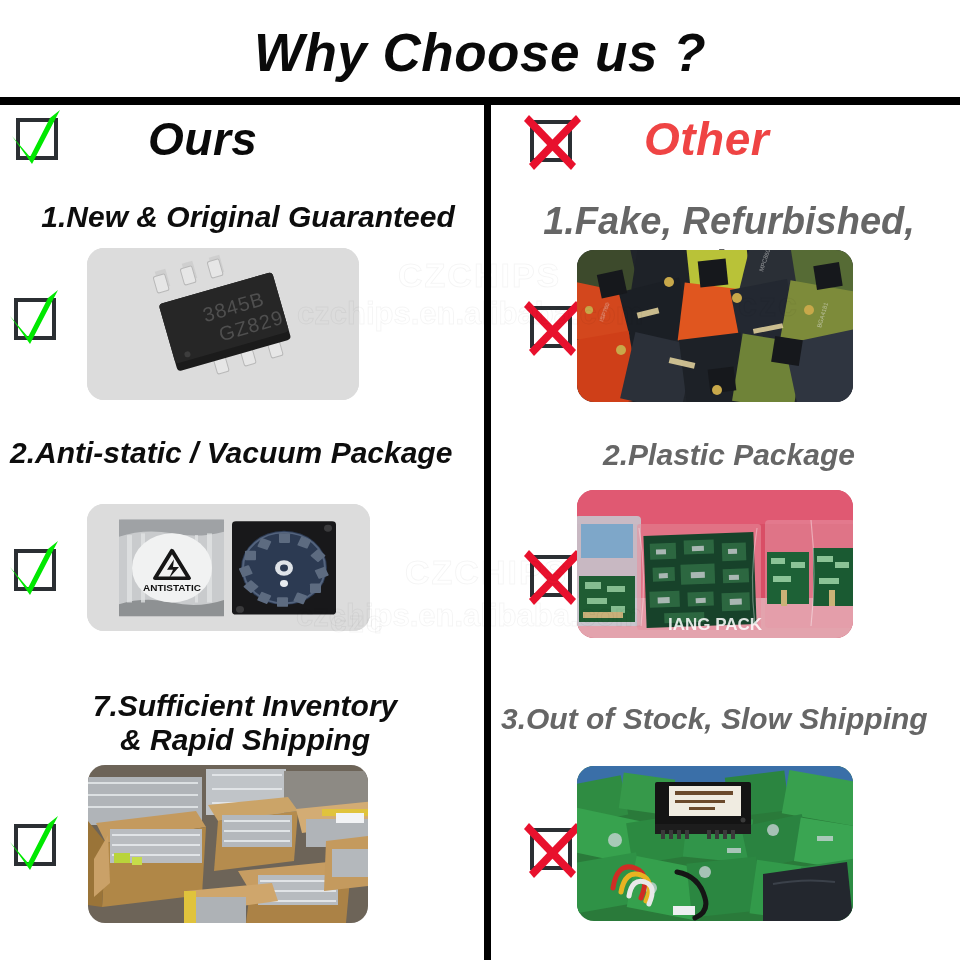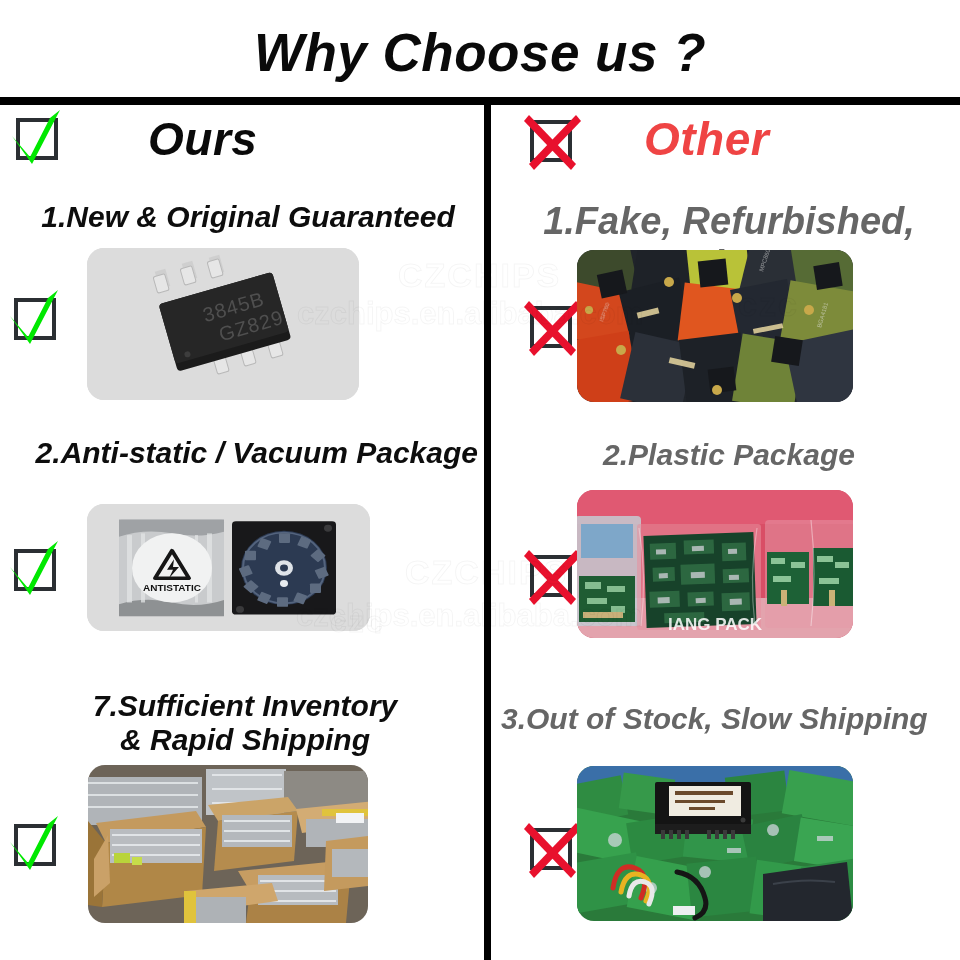--- a/index.html
+++ b/index.html
@@ -68,21 +68,21 @@
   .rowhead{
     position:absolute;
     font-weight:bold;font-style:italic;
     line-height:1.12;
   }
   .rowhead.ours{color:#0d0d0d;}
   .rowhead.other{color:#666666;}
 
   .rh-1l{left:18px;top:200px;width:460px;font-size:30px;text-align:center;}
   .rh-1r{left:500px;top:200px;width:458px;font-size:38px;text-align:center;}
-  .rh-2l{left:10px;top:436px;width:468px;font-size:30px;text-align:right;}
+  .rh-2l{left:10px;top:436px;width:468px;font-size:30px;text-align:left;}
   .rh-2r{left:500px;top:438px;width:458px;font-size:30px;text-align:center;}
   .rh-3l{left:20px;top:689px;width:450px;font-size:30px;text-align:center;}
   .rh-3r{left:501px;top:702px;width:460px;font-size:30px;text-align:left;}
 
   
   .photo{
     position:absolute;border-radius:17px;overflow:hidden;background:#dcdcdc;
   }
   .ph-1l{left:87px;top:248px;width:272px;height:152px;}
   .ph-2l{left:87px;top:504px;width:283px;height:127px;}

